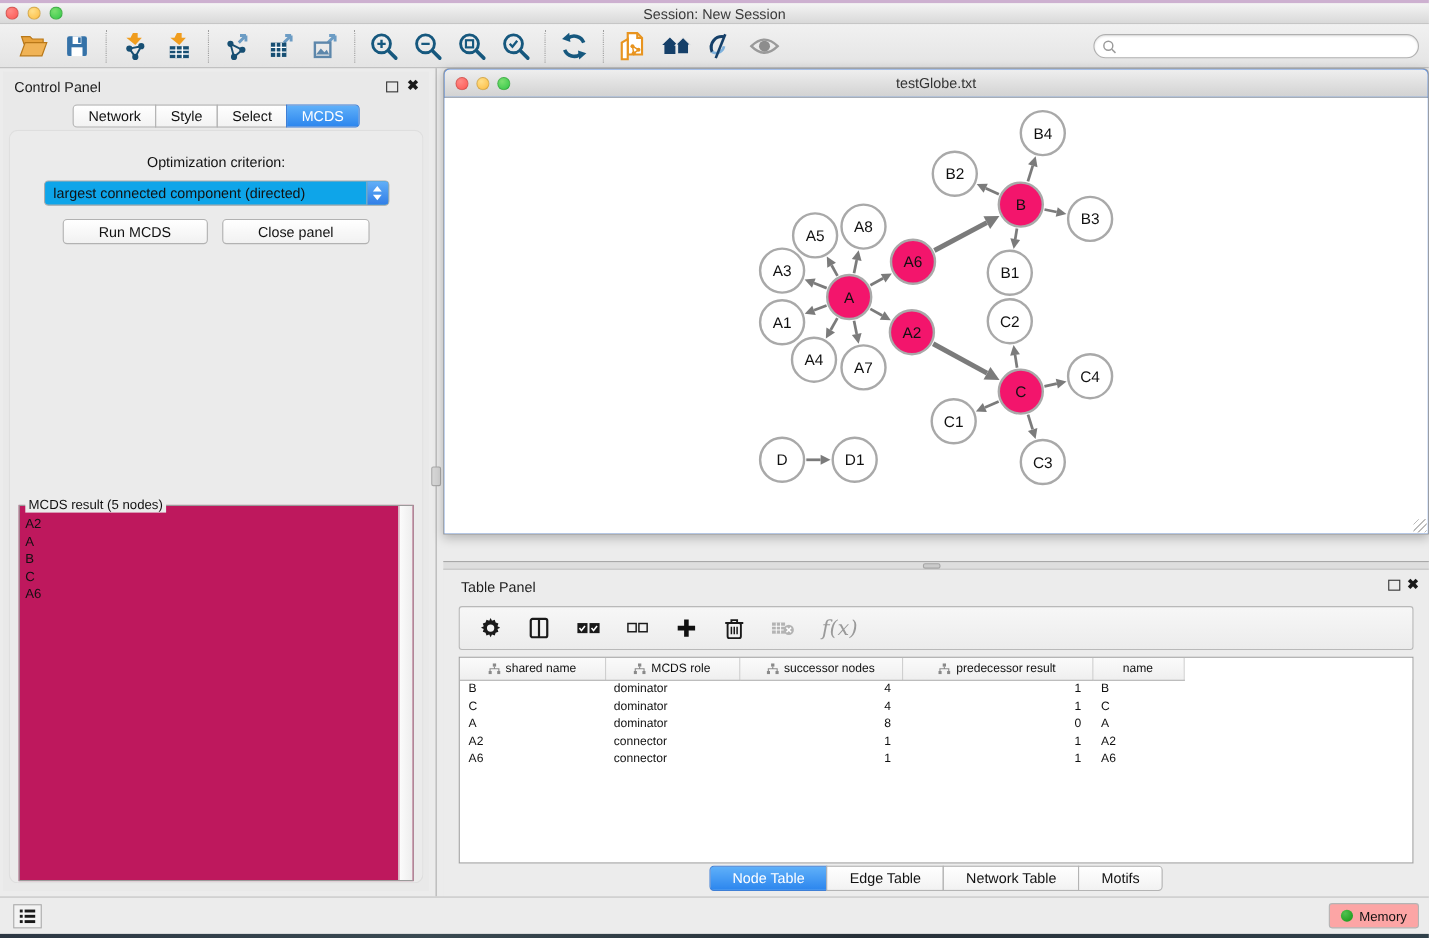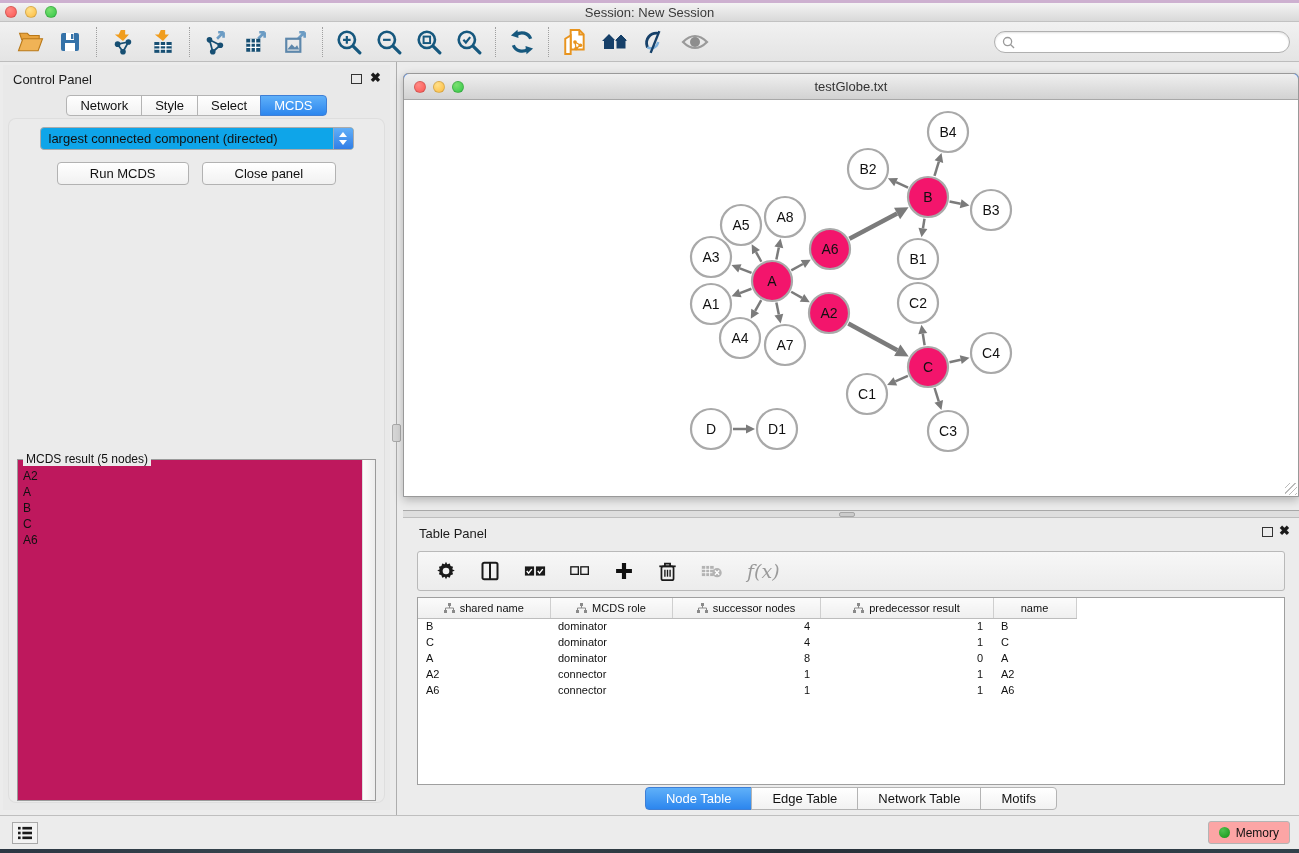--- a/index.html
+++ b/index.html
@@ -63,21 +63,21 @@
   .mcds-list { position:absolute; left:1px; top:8px; right:14px; bottom:1px; overflow:hidden; }
   .result-item { font-size:12px; line-height:16px; padding-left:4px; color:#111; }
   .mcds-scroll { position:absolute; right:0; top:0; bottom:0; width:13px;
     background:linear-gradient(to right,#fcfcfc,#ededed); border-left:1px solid #ddd; }
 
   .v-divider { position:absolute; left:396px; top:62px; width:1px; height:753px; background:#aeaeae; }
   .v-grip { position:absolute; left:392px; top:424px; width:9px; height:18px; background:#d6d6d6;
     border:1px solid #aaa; border-radius:2px; }
 
   
-  .net-window { position:absolute; left:403px; top:73px; width:896px; height:424px;
+  .net-window { position:absolute; left:403px; top:62px; width:896px; height:424px;
     border:1px solid #999; border-radius:5px 5px 0 0; box-shadow:0 3px 10px rgba(0,0,0,.25); background:#3b82f6; }
   .net-titlebar { height:26px; background:linear-gradient(#efefef,#d2d2d2); border-bottom:1px solid #a8a8a8;
     border-radius:5px 5px 0 0; display:flex; align-items:center; justify-content:center; font-size:13px; color:#333; position:relative; }
   .net-lights { position:absolute; left:10px; top:7px; display:flex; gap:7px; }
   .net-canvas { position:absolute; left:0; top:26px; right:0; bottom:0; background:#fff; overflow:hidden; }
   .net-canvas svg { display:block; }
   .node-label { font-family:"Liberation Sans", sans-serif; font-size:14px; fill:#111; }
   .corner-grip { position:absolute; right:1px; bottom:1px; width:12px; height:12px;
     background:repeating-linear-gradient(135deg, transparent 0 3px, #bbb 3px 4px); }
 
@@ -271,20 +271,21 @@
     <span class="float-ic cp-float"></span>
     <span class="close-ic cp-close">✖</span>
   </div>
   <div class="seg cp-tabs">
       <div class="seg-tab">Network</div>
       <div class="seg-tab">Style</div>
       <div class="seg-tab">Select</div>
       <div class="seg-tab active">MCDS</div>
     </div>
   <div class="cp-content">
+    <div class="opt-label">Optimization criterion:</div>
     <div class="criterion">
       <span class="val">largest connected component (directed)</span>
       <span class="stepper">
           <span class="tri-up"></span>
           <span class="tri-dn"></span>
         </span>
     </div>
     <div class="btn-row">
       <button class="mac-btn">Run MCDS</button>
       <button class="mac-btn">Close panel</button>

